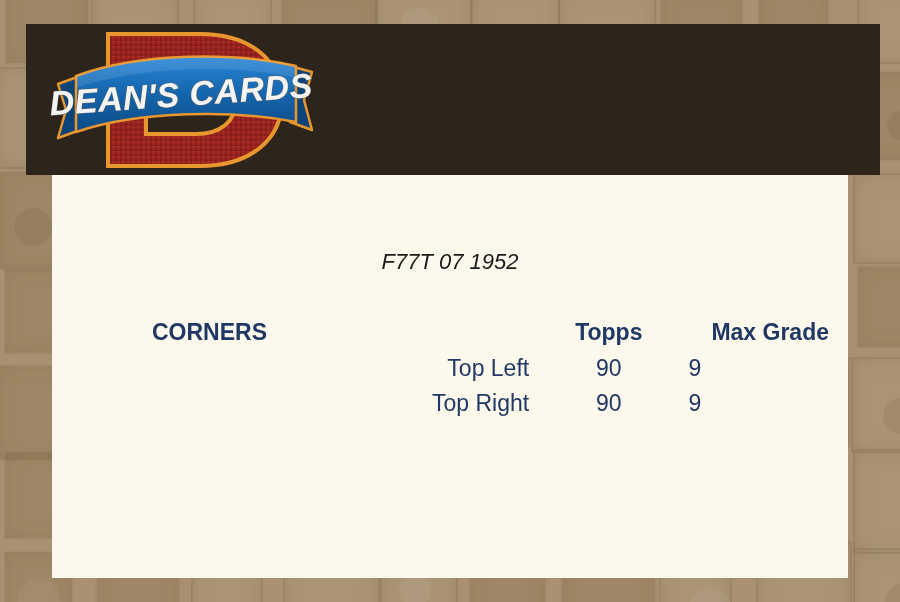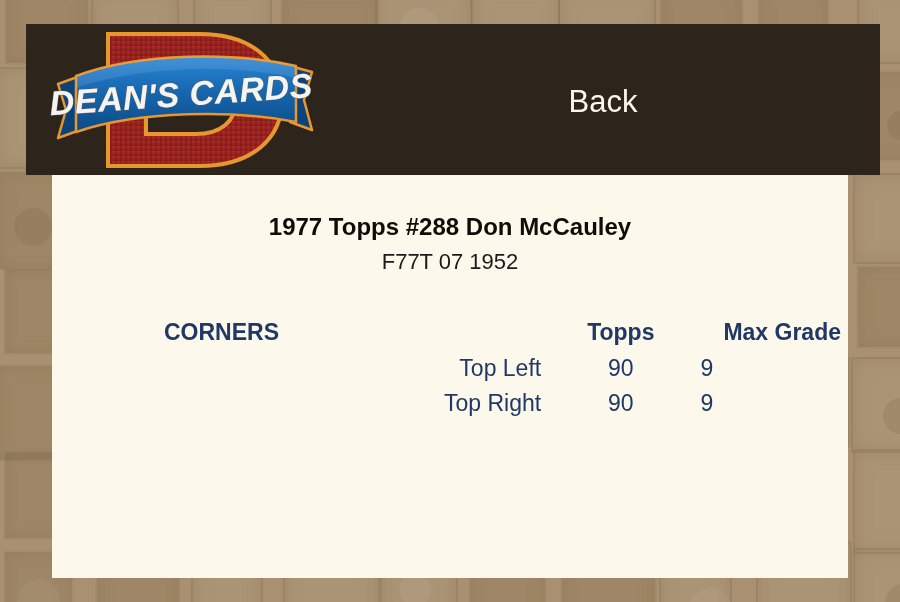--- a/index.html
+++ b/index.html
@@ -114,31 +114,31 @@
   }
   #card-code {
     position: absolute;
     left: 0;
     top: 74px;
     width: 100%;
     text-align: center;
     font-size: 22px;
     color: #1a1a1a;
     white-space: nowrap;
+    font-style: italic;
   }
 
   
   #stats-table {
     position: absolute;
     left: 100px;
     top: 138px;
     width: 700px;
     border-collapse: collapse;
     color: #1f3864;
-    margin-left: 12px;
   }
   #stats-table th,
   #stats-table td {
     padding: 0;
     height: 35px;
     vertical-align: middle;
     font-size: 23px;
     font-weight: normal;
   }
   #stats-table thead th {
@@ -300,27 +300,25 @@
         <path d="M26 50 C90 26 186 26 246 40 L246 96 C186 84 90 84 26 106 Z" fill="url(#ribbonGrad)" stroke="#e8962e" stroke-width="2.5" stroke-linejoin="round"></path>
 
         <path d="M26 50 C90 26 186 26 246 40 L246 52 C186 38 90 40 26 62 Z" fill="#ffffff" opacity="0.10"></path>
       </g>
 
       <text x="132" y="80" text-anchor="middle" font-family="'Liberation Sans', sans-serif" font-size="34" font-weight="bold" font-style="italic" fill="#f4f4f2" stroke="#5c6068" stroke-width="1" paint-order="stroke" transform="rotate(-4 132 80)" letter-spacing="0.5">DEAN'S CARDS</text>
     </svg>
   </div>
 
   <div id="header-title-block">
-    <div id="header-subtitle">Back</div>
   </div>
 </div>
 
 <div id="content-panel">
 
-  <div id="card-title">1977 Topps #288 Don McCauley</div>
 
   <div id="card-code">F77T 07 1952</div>
 
   <table id="stats-table">
     <thead>
       <tr>
         <th class="col-label">CORNERS</th>
         <th class="col-value">Topps</th>
         <th class="col-max">Max Grade</th>
       </tr>

